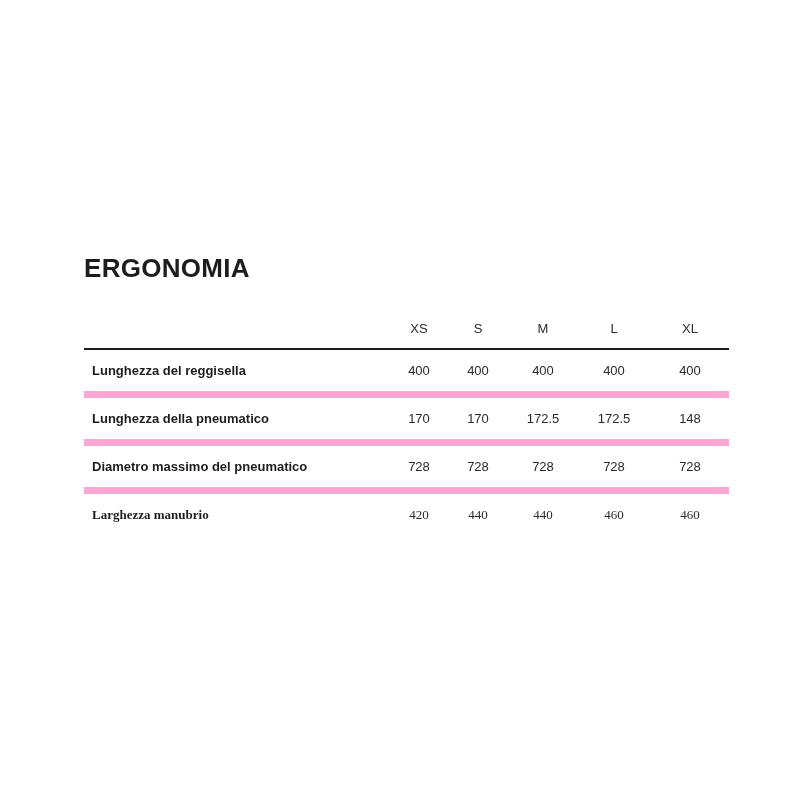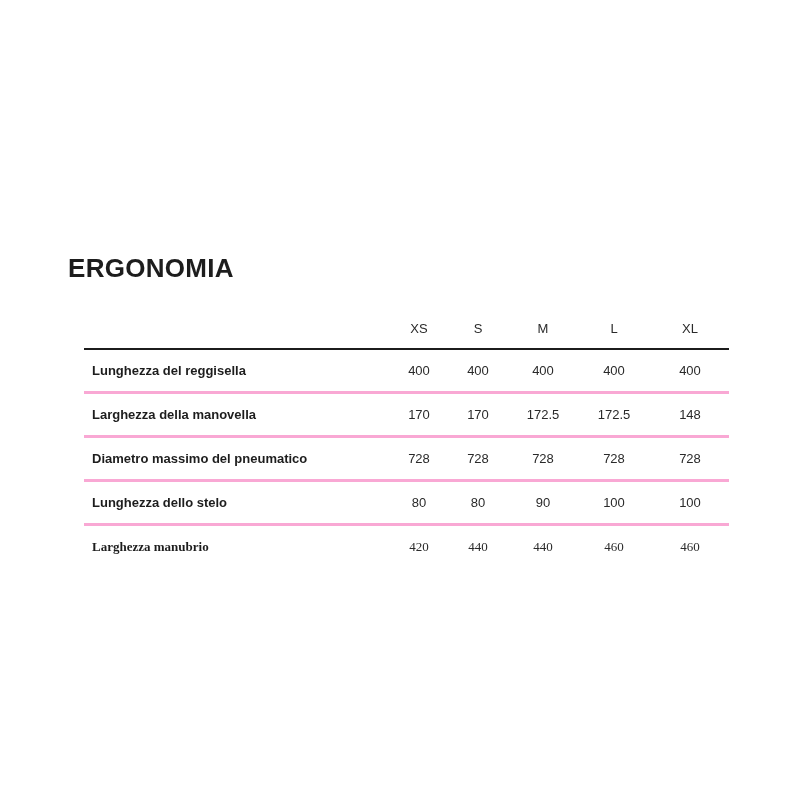--- a/index.html
+++ b/index.html
@@ -6,37 +6,36 @@
     margin: 0;
     padding: 0;
     background: #ffffff;
     width: 800px;
     height: 800px;
     font-family: "Liberation Sans", sans-serif;
     overflow: hidden;
   }
   .content {
     position: absolute;
-    left: 68px;
+    left: 84px;
     top: 254px;
     width: 645px;
   }
   .section-title {
     margin: 0;
     font-size: 26px;
     line-height: 28px;
     font-weight: 700;
     color: #1d1d1d;
     letter-spacing: 0.3px;
   }
   table.spec-table {
     width: 645px;
     border-collapse: collapse;
     table-layout: fixed;
-    margin-left: 16px;
   }
   col.c-label { width: 307px; }
   col.c-xs { width: 56px; }
   col.c-s  { width: 62px; }
   col.c-m  { width: 68px; }
   col.c-l  { width: 74px; }
   col.c-xl { width: 78px; }
 
   thead th {
     font-size: 13px;
@@ -51,21 +50,21 @@
   thead th.label-col {
     text-align: left;
   }
   tbody td {
     height: 41px;
     font-size: 13px;
     font-weight: 400;
     color: #2a2a2a;
     text-align: center;
     vertical-align: middle;
-    border-bottom: 3px solid #f9a8d4;
+    border-bottom: 7px solid #f9a8d4;
     padding: 0;
   }
   tbody td.row-label {
     text-align: left;
     font-weight: 700;
     color: #1d1d1d;
     padding-left: 8px;
   }
   tbody tr:last-child td {
     border-bottom: none;
@@ -101,44 +100,36 @@
     <tbody>
       <tr>
         <td class="row-label">Lunghezza del reggisella</td>
         <td>400</td>
         <td>400</td>
         <td>400</td>
         <td>400</td>
         <td>400</td>
       </tr>
       <tr>
-        <td class="row-label">Larghezza della manovella</td>
+        <td class="row-label">Lunghezza della pneumatico</td>
         <td>170</td>
         <td>170</td>
         <td>172.5</td>
         <td>172.5</td>
         <td>148</td>
       </tr>
       <tr>
         <td class="row-label">Diametro massimo del pneumatico</td>
         <td>728</td>
         <td>728</td>
         <td>728</td>
         <td>728</td>
         <td>728</td>
       </tr>
       <tr>
-        <td class="row-label">Lunghezza dello stelo</td>
-        <td>80</td>
-        <td>80</td>
-        <td>90</td>
-        <td>100</td>
-        <td>100</td>
-      </tr>
-      <tr>
         <td class="row-label">Larghezza manubrio</td>
         <td>420</td>
         <td>440</td>
         <td>440</td>
         <td>460</td>
         <td>460</td>
       </tr>
     </tbody>
   </table>
 

